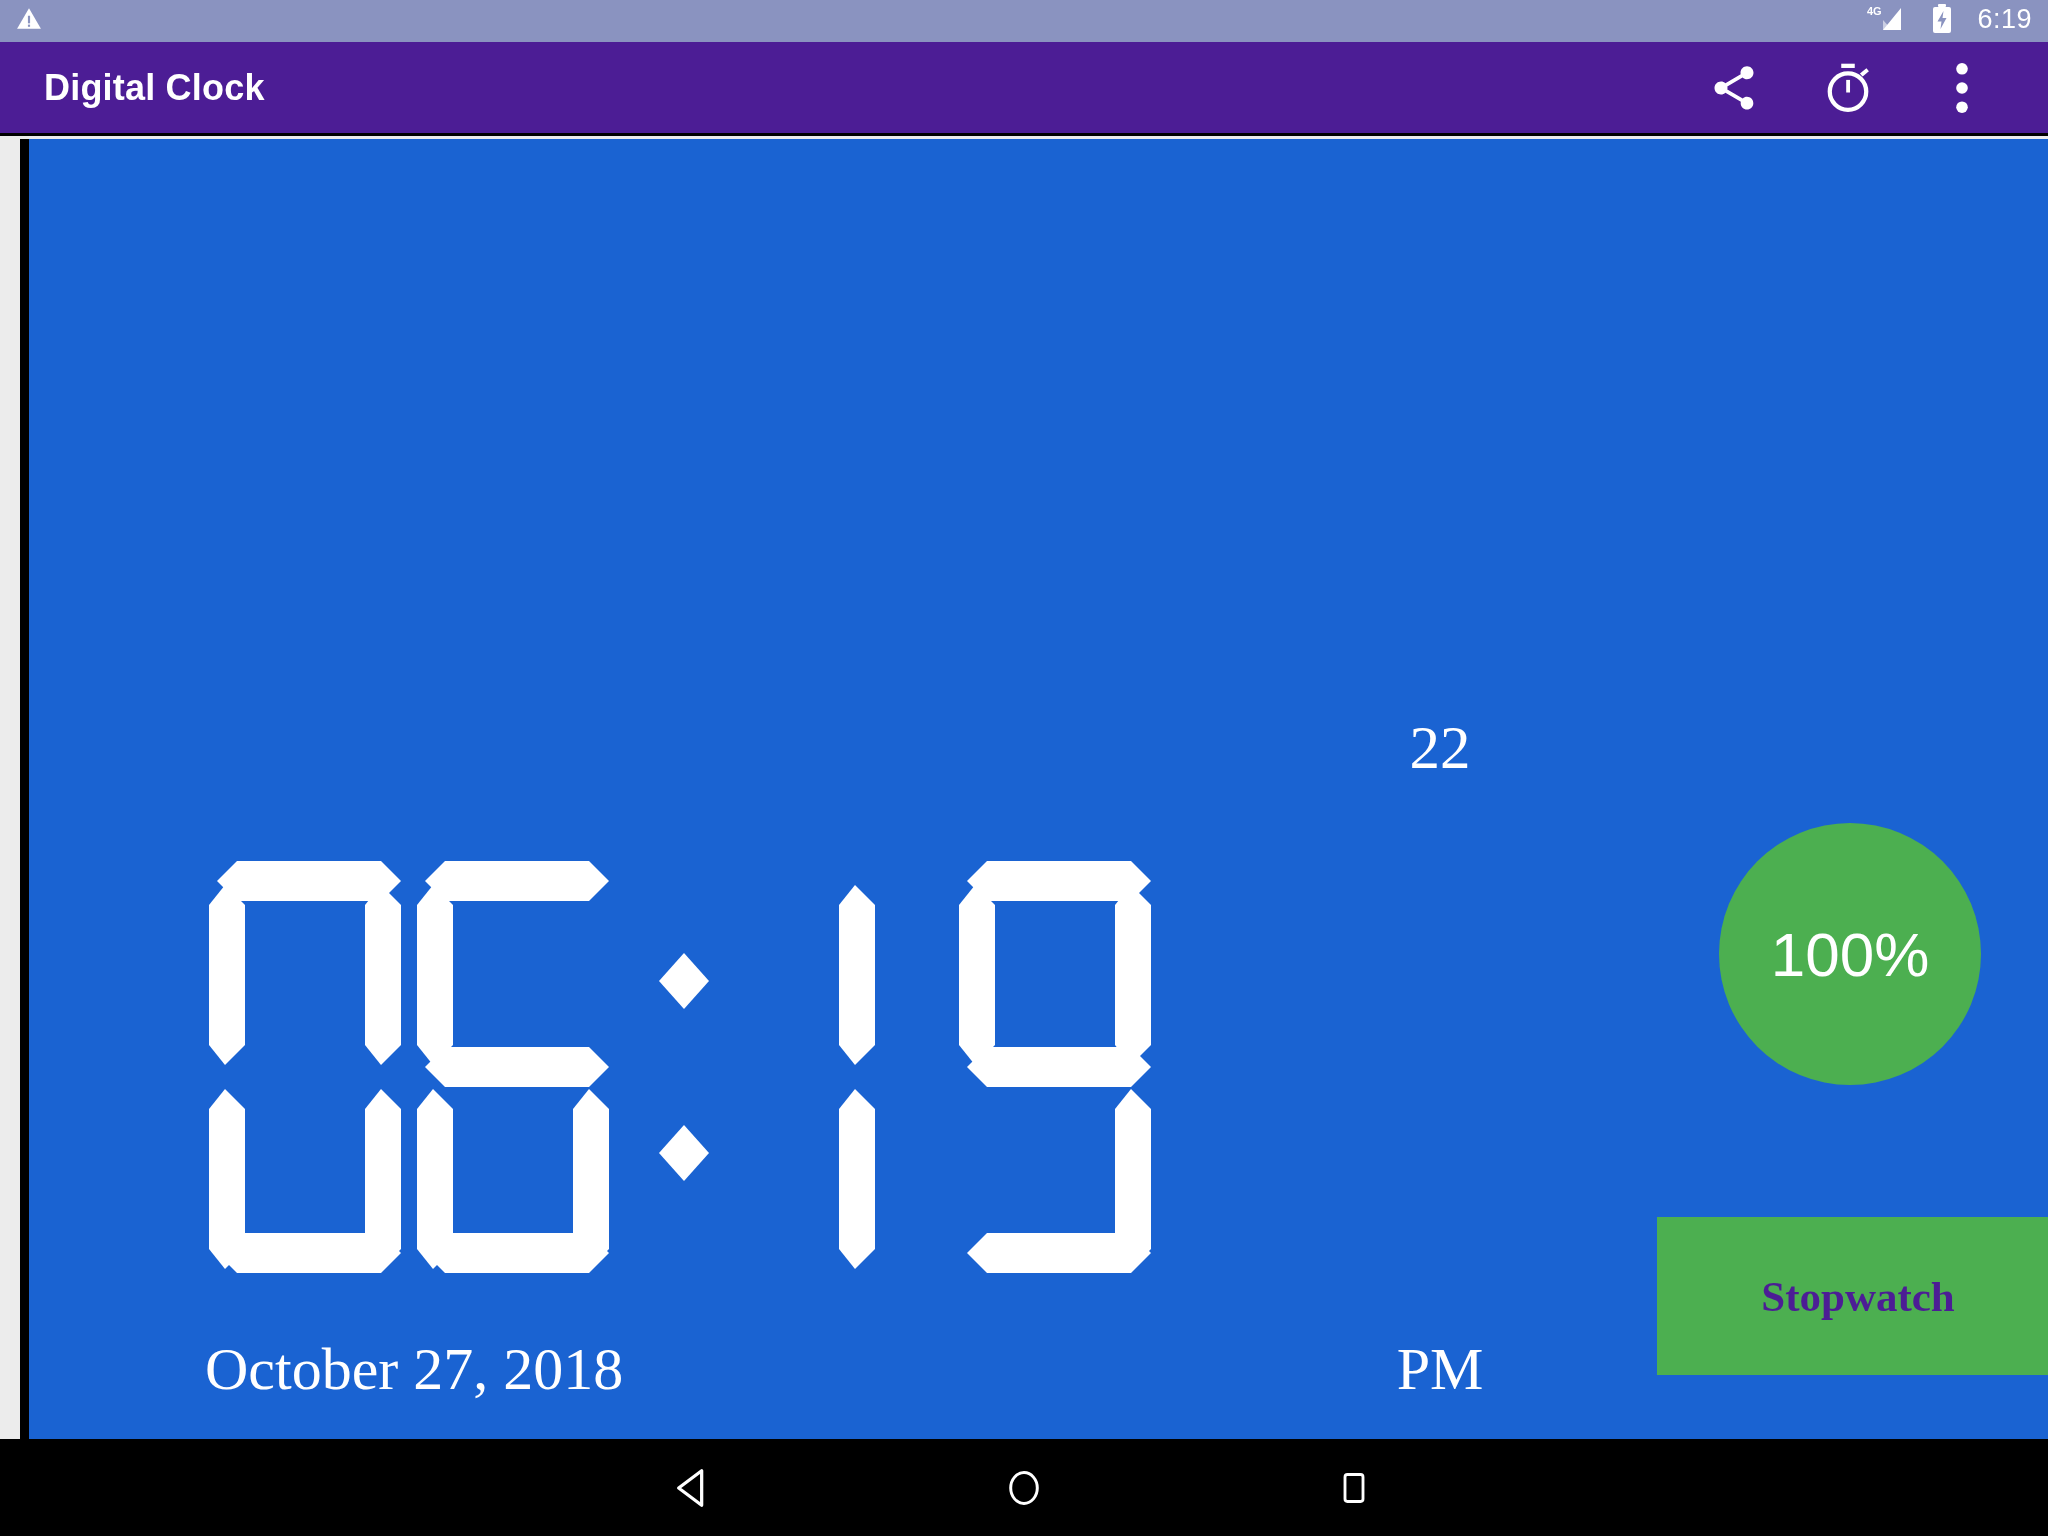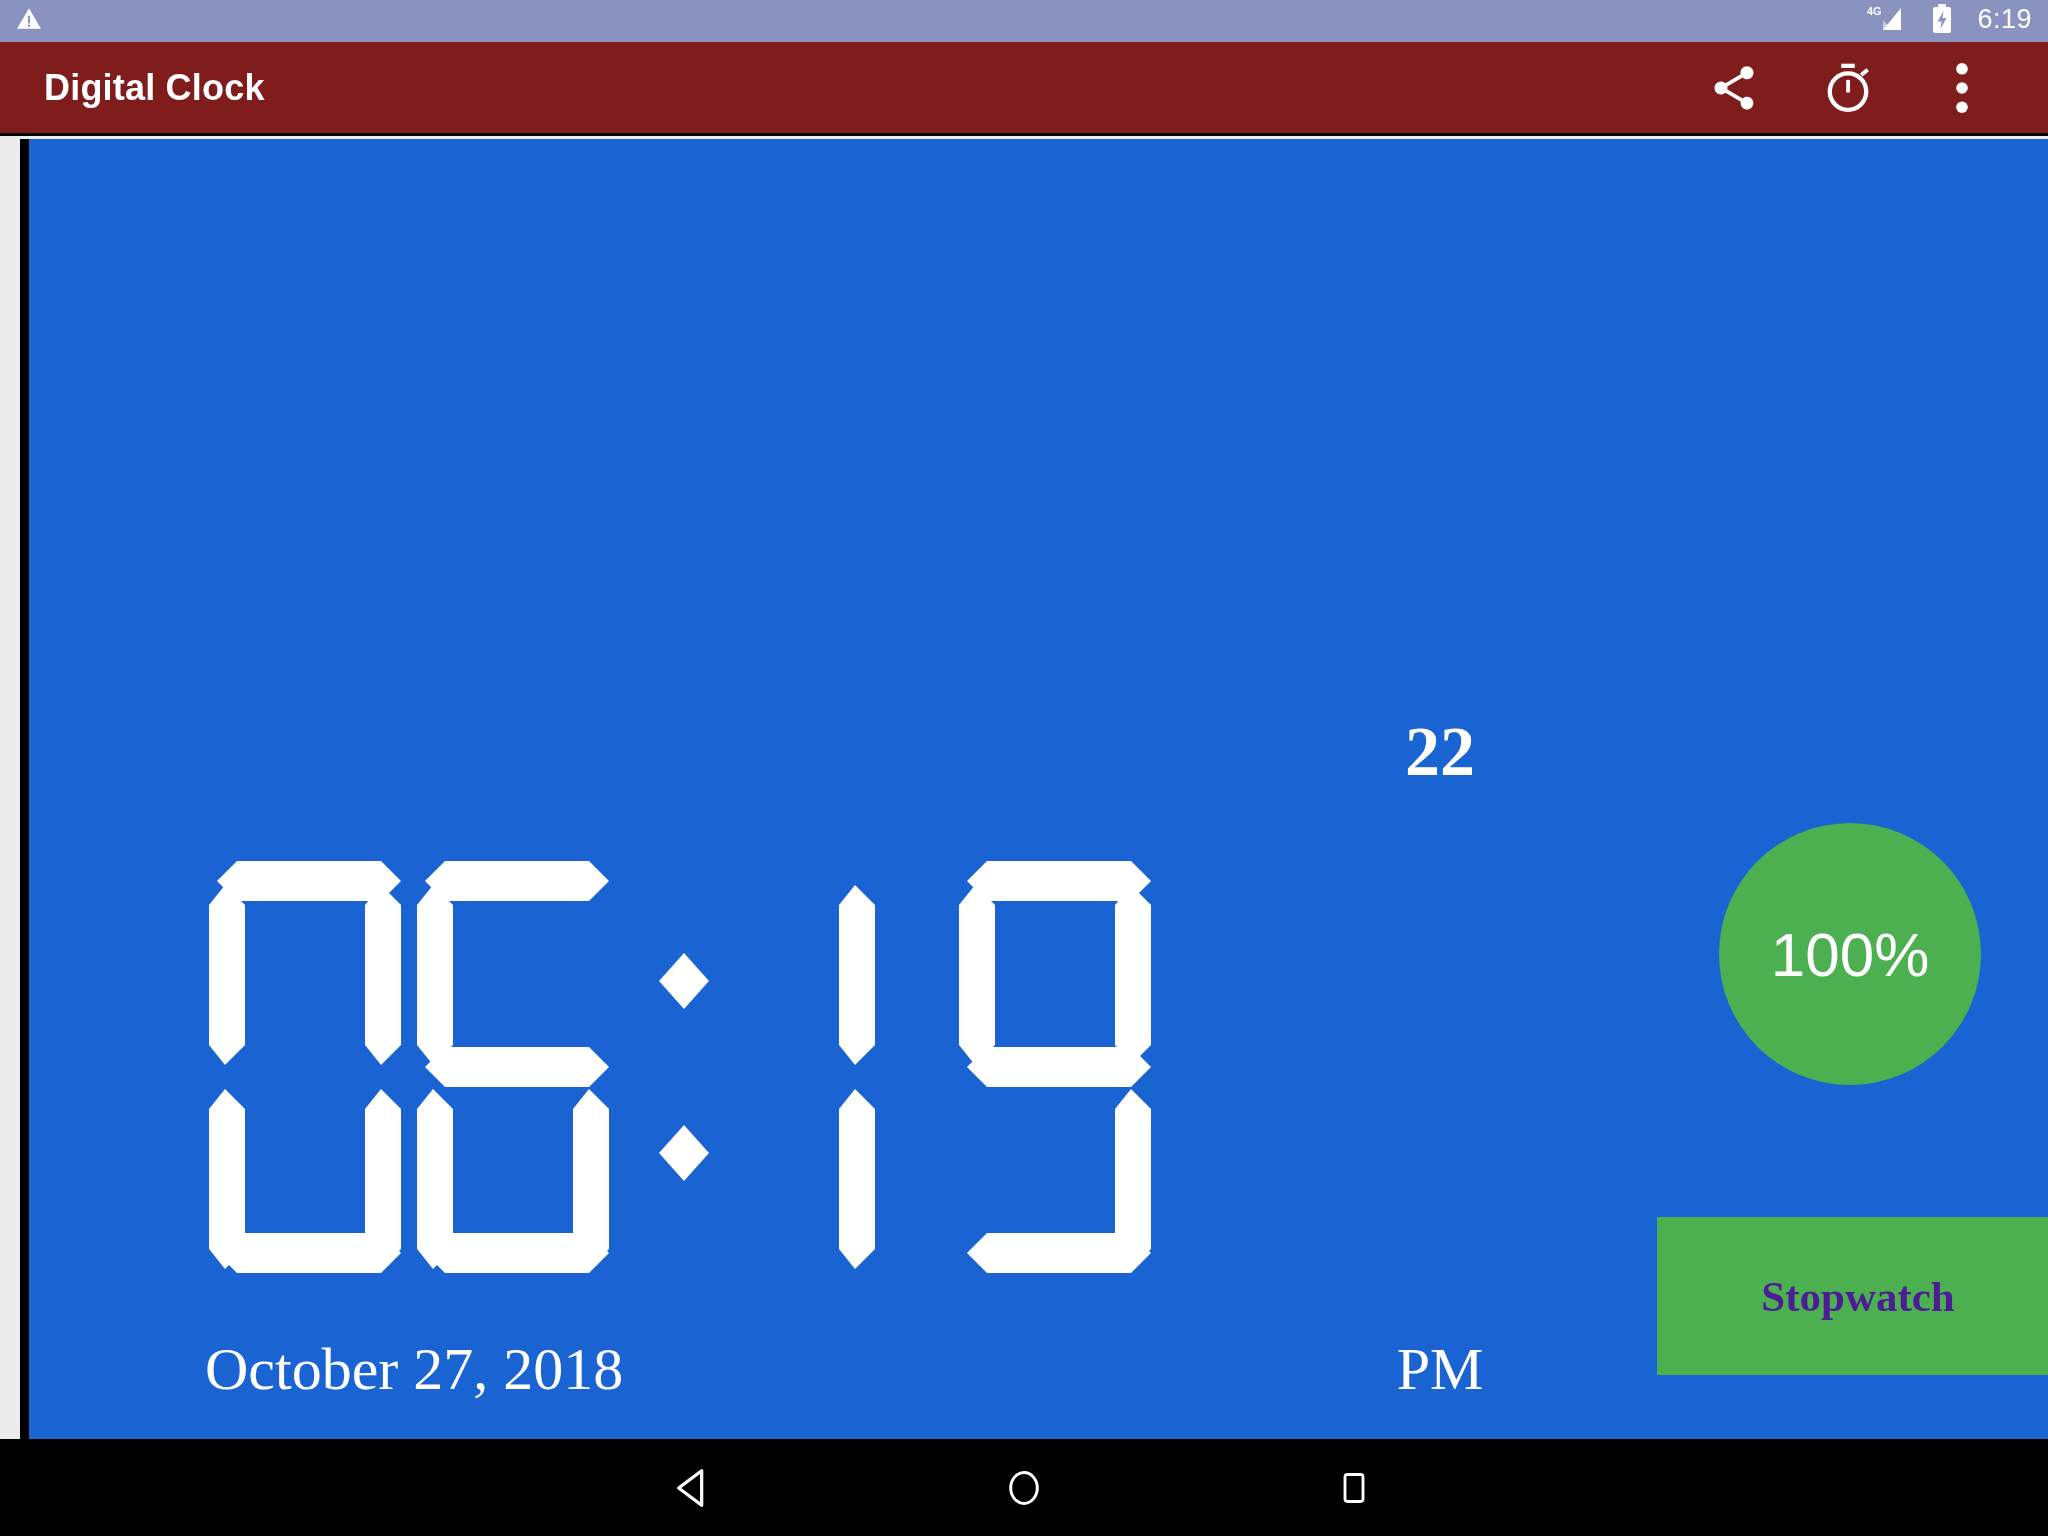--- a/index.html
+++ b/index.html
@@ -25,21 +25,21 @@
   .sig-icon  { display:block; }
   .bat-icon  { display:block; }
   .status-time {
     color:#fff; font-size:27px; font-weight:400; letter-spacing:0.5px;
     font-family:"Liberation Sans", sans-serif;
   }
 
   
   .app-bar {
     position:absolute; left:0; top:42px; width:2048px; height:94px;
-    background:#7f1d1d;
+    background:#4c1d95;
     display:flex; align-items:center;
     border-bottom:3px solid #000;
   }
   .app-title {
     color:#ffffff; font-size:36px; font-weight:bold;
     margin-left:44px; letter-spacing:0.2px;
     font-family:"Liberation Sans", sans-serif;
   }
   .app-actions {
     margin-left:auto; display:flex; align-items:center; gap:58px;
@@ -63,22 +63,22 @@
 
   
   .day-label {
     position:absolute; left:176px; top:574px;
     color:#ffffff; font-size:74px; line-height:1;
     font-family:"Liberation Serif", serif; font-weight:400;
   }
   .seconds-label {
     position:absolute; left:1336px; top:578px; width:150px;
     text-align:center;
-    color:#ffffff; font-size:70px; line-height:1;
-    font-family:"Liberation Serif", serif; font-weight:700;
+    color:#ffffff; font-size:61px; line-height:1;
+    font-family:"Liberation Serif", serif; font-weight:400;
   }
 
   
   .seg-row {
     position:absolute; left:176px; top:718px;
     display:flex; align-items:flex-start;
   }
   .seg-digit { display:block; }
   .seg-colon { display:block; margin:0 26px; }
 

